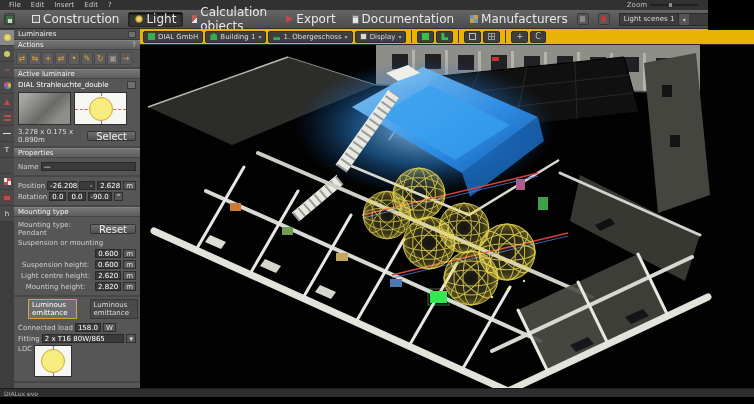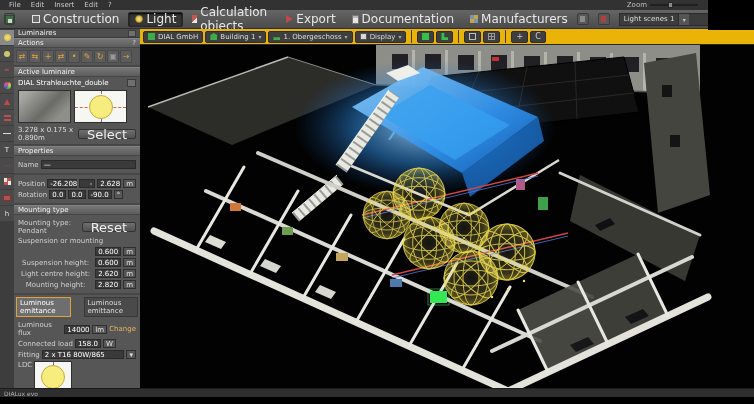--- a/index.html
+++ b/index.html
@@ -56,37 +56,37 @@
   .sec-h .arr{color:#cfcfcf;font-size:6px;}
   .sec-h .help{margin-left:auto;color:#ccc;}
   .sec-b{padding:2px 4px;}
   .srow{display:flex;align-items:center;gap:2px;margin:2px 0;}
   .lbl{color:#cfcfcf;}
   .lbl.right{margin-left:auto;text-align:right;}
   .fld{background:#3a3a3a;border:1px solid #2a2a2a;color:#fff;text-align:right;padding:0 2px;height:9px;line-height:8px;min-width:24px;}
   .fld.w18{min-width:16px;}
   .fld.grow{flex:1;text-align:left;}
   .unit{background:#575757;border:1px solid #2f2f2f;color:#e0e0e0;height:9px;line-height:8px;padding:0 2px;}
-  .btn{background:linear-gradient(#6f6f6f,#515151);border:1px solid #333;border-radius:2px;color:#eee;font-size:13px;height:10px;line-height:9px;padding:0 8px;}
+  .btn{background:linear-gradient(#6f6f6f,#515151);border:1px solid #333;border-radius:2px;color:#eee;font-size:10px;height:10px;line-height:9px;padding:0 8px;}
   .actions-row{display:flex;gap:1px;padding:2px;background:#565656;}
   .abtn{width:12px;height:13px;display:flex;align-items:center;justify-content:center;color:#e0a23c;font-size:8px;background:#5d5d5d;border:1px solid #4a4a4a;}
   .abtn.gray{color:#9a9a9a;}
   .lum-name{display:flex;align-items:center;padding:2px 4px;color:#fff;justify-content:flex-end;}
   .lum-name .cat{margin-left:auto;width:9px;height:8px;background:#6f6f6f;border:1px solid #3a3a3a;}
   .thumbs{display:flex;gap:3px;padding:1px 4px;}
   .thumb{width:53px;height:33px;border:1px solid #2f2f2f;}
   .thumb.photo{background:linear-gradient(135deg,#a8a8a4 10%,#6a6a66 55%,#8e8e8a 80%);}
   .thumb.ldc{background:#f6f6f2;position:relative;overflow:hidden;}
   .ldc-circle{position:absolute;left:50%;top:50%;transform:translate(-50%,-50%);width:24px;height:24px;border-radius:50%;background:#f7ec7e;border:1px solid #caa93c;}
   .ldc-cross-h,.ldc-cross-v{position:absolute;background:transparent;}
   .ldc-cross-h{left:0;top:50%;width:100%;height:0;border-top:1px dashed #c06a6a;}
   .ldc-cross-v{left:50%;top:0;height:100%;width:0;border-left:1px dashed #6a6ac0;}
   .dim-row{display:flex;align-items:center;padding:2px 4px;}
   .dim-row .btn{margin-left:auto;}
-  .tabs{display:flex;gap:13px;padding:2px 2px 0 2px;}
+  .tabs{display:flex;gap:13px;padding:2px 2px 0 2px;margin-left:12px;}
   .tab{background:#4a4a4a;border:1px solid #383838;color:#ddd;padding:1px 3px;}
   .tab.active{background:#6e6e6e;border-color:#e0a23c;color:#fff;}
   .link{color:#e8b45a;margin-left:auto;}
   .ldcbox{width:38px;height:32px;}
   
   .vpcol{flex:1;display:flex;flex-direction:column;background:#000;}
   .vptoolbar{height:16px;background:#eab308;border-bottom:1px solid #2a2a2a;display:flex;align-items:center;gap:2px;padding:0 3px;font-size:7px;color:#ddd;}
   .vbtn{display:flex;align-items:center;gap:3px;height:12px;padding:0 4px;background:#3e3e3e;border:1px solid #2d2d2d;border-radius:2px;}
   .vico{width:7px;height:7px;}
   .vico.green{background:#3cab4a;}
@@ -334,26 +334,20 @@
             </div>
         </div>
       </div>
 
       <div class="sec">
         <div class="tabs">
           <span class="tab active">Luminous emittance</span>
           <span class="tab">Luminous emittance</span>
         </div>
         <div class="sec-b">
-          <div class="srow">
-            <span class="lbl">Luminous flux</span>
-            <span class="fld">14000</span>
-            <span class="unit">lm</span>
-            <span class="link">Change</span>
-          </div>
           <div class="srow">
             <span class="lbl">Connected load</span>
             <span class="fld">158.0</span>
             <span class="unit">W</span>
           </div>
           <div class="srow">
             <span class="lbl">Fitting</span>
             <span class="fld grow">2 x T16 80W/865</span>
             <span class="unit">▾</span>
           </div>

